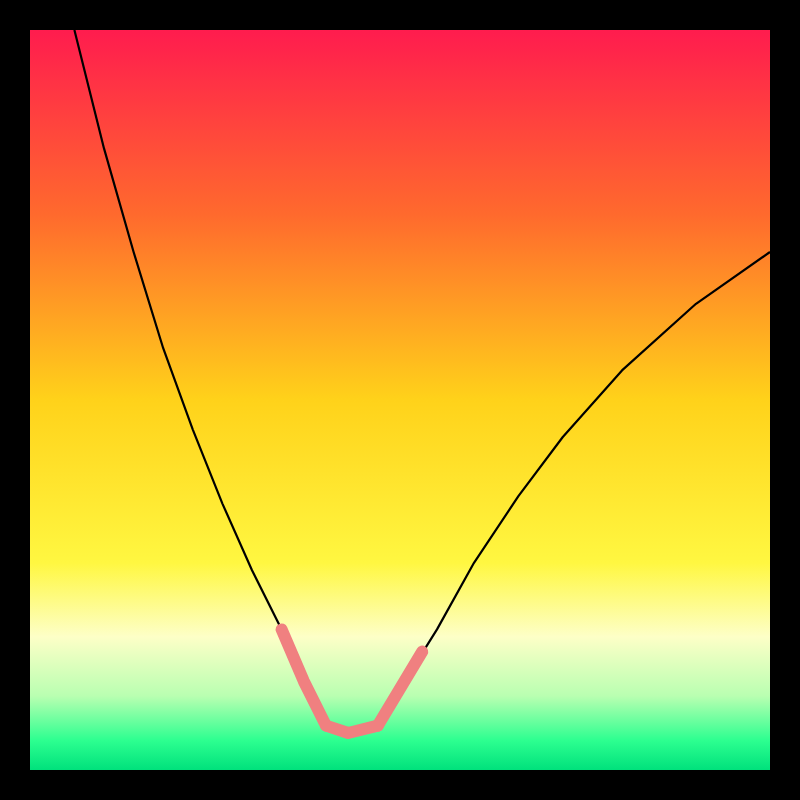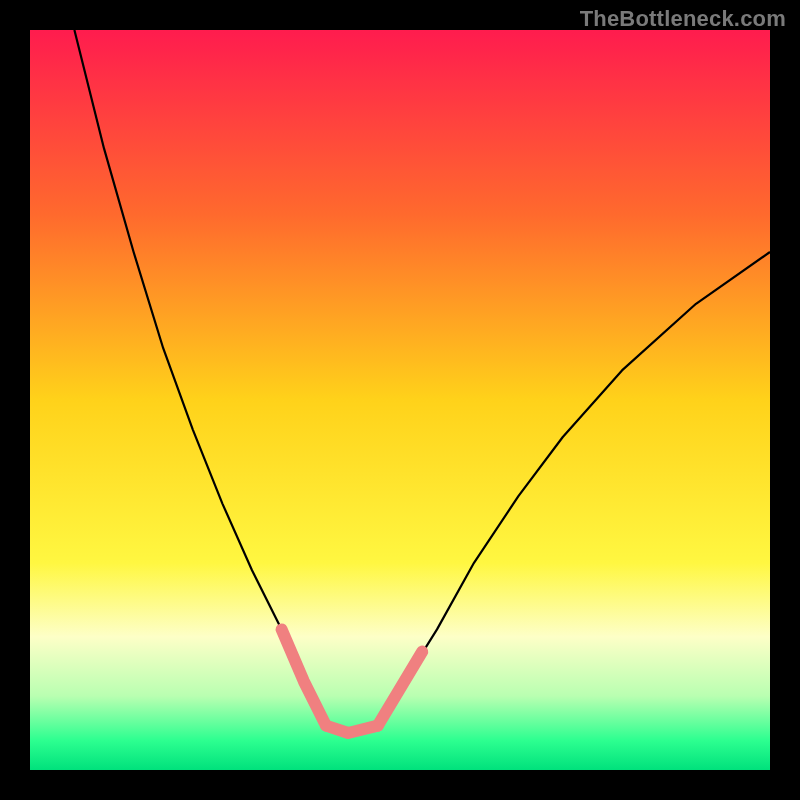--- a/index.html
+++ b/index.html
@@ -31,21 +31,20 @@
   svg {
     position: absolute;
     top: 0;
     left: 0;
   }
 </style>
 </head>
 <body>
 
 <div class="stage">
-  <div class="watermark">TheBottleneck.com</div>
   <svg id="chart-svg" width="800" height="800">
     <defs>
       <linearGradient id="bg-grad" x1="0" y1="0" x2="0" y2="1">
           <stop offset="0%" stop-color="#ff1c4e"></stop>
           <stop offset="25%" stop-color="#ff6a2d"></stop>
           <stop offset="50%" stop-color="#ffd21a"></stop>
           <stop offset="72%" stop-color="#fff741"></stop>
           <stop offset="82%" stop-color="#fdffc7"></stop>
           <stop offset="90%" stop-color="#b9ffb1"></stop>
           <stop offset="96%" stop-color="#2dff90"></stop>

